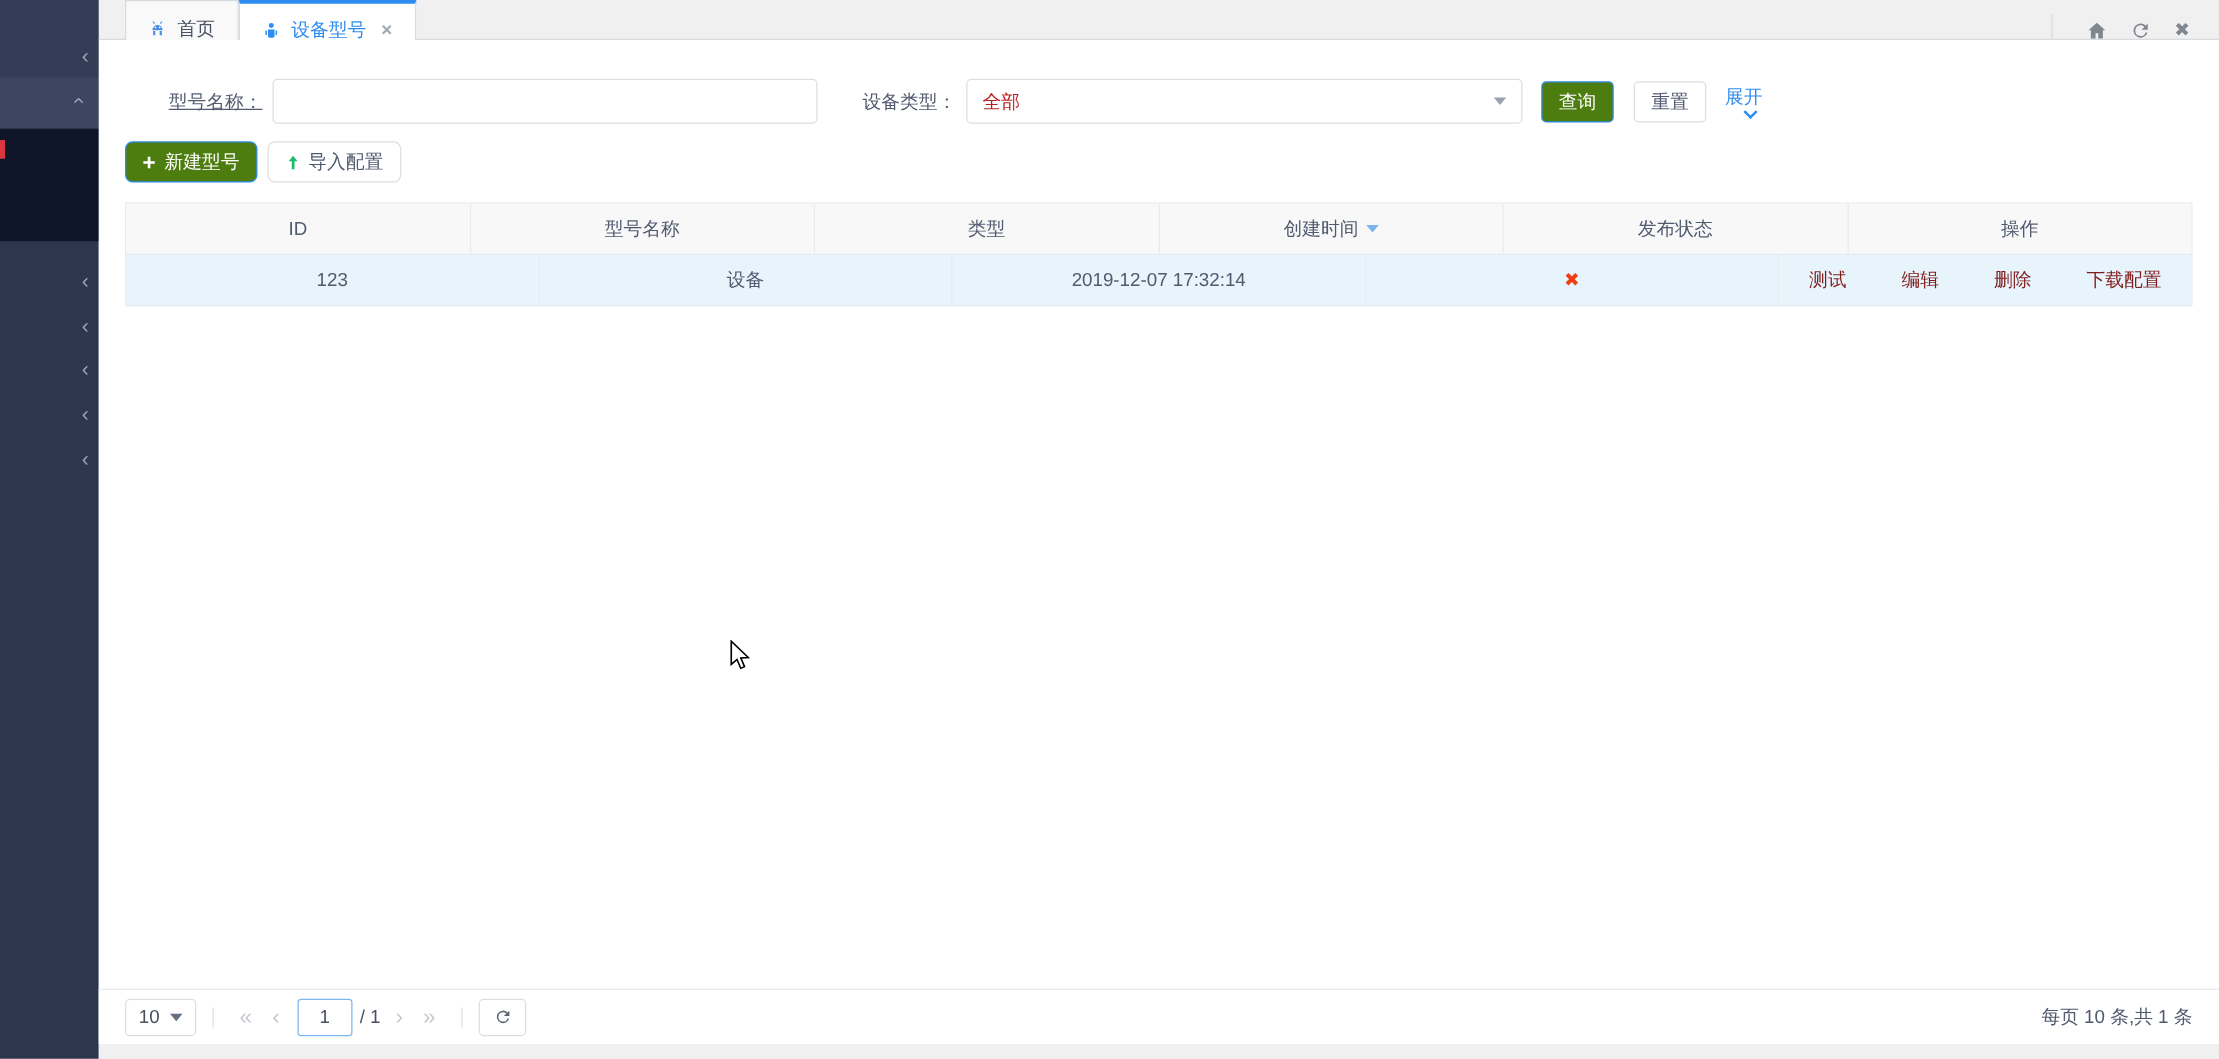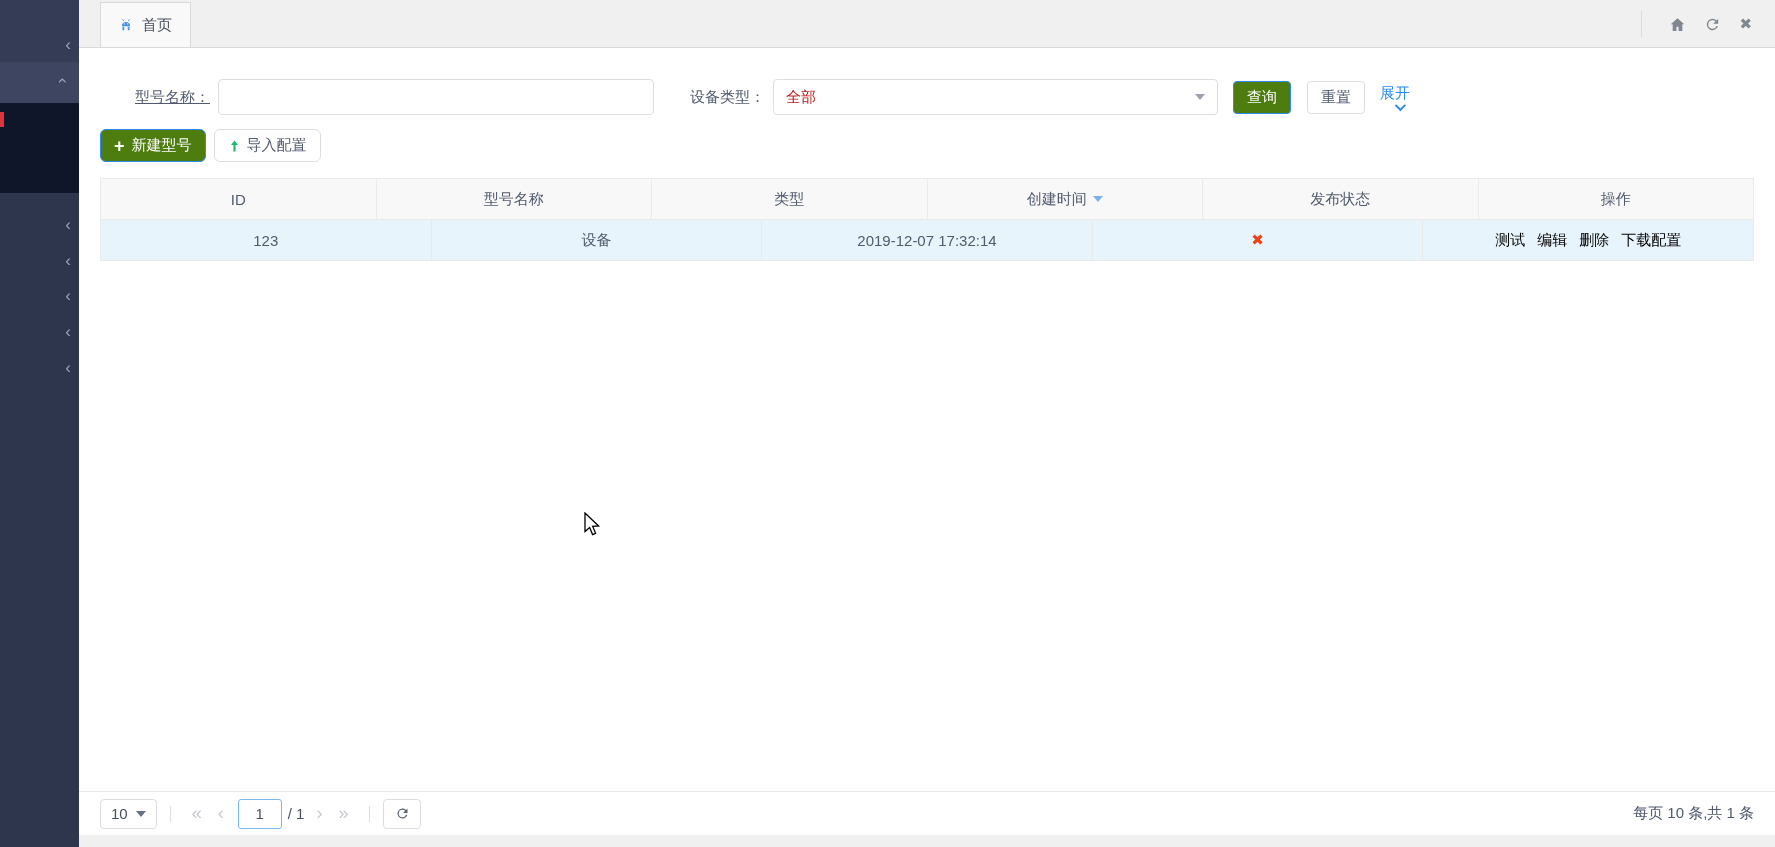--- a/index.html
+++ b/index.html
@@ -10,22 +10,22 @@
   .sidebar { position:absolute; left:0; top:0; width:79px; height:847px; background:#2e364e; }
   .sb-top   { position:absolute; left:0; top:0;   width:79px; height:62px;  background:#353c55; }
   .sb-light { position:absolute; left:0; top:62px; width:79px; height:41px; background:#3e4560; }
   .sb-dark  { position:absolute; left:0; top:103px; width:79px; height:90px; background:#10162a; }
   .sb-red   { position:absolute; left:0; top:112px; width:4px; height:15px; background:#d9363e; }
   .chev { position:absolute; right:8px; color:#9aa2b5; font-size:17px; line-height:1; cursor:pointer; }
   .chev.up { transform:rotate(90deg); }
 
   
   .main { position:absolute; left:79px; top:0; right:0; bottom:0; display:flex; flex-direction:column; }
-  .tabbar { height:48px; background:#f0f0f0; border-bottom:1px solid #d8dade;
-    display:flex; align-items:flex-end; padding-left:21px; position:relative; }
+  .tabbar { height:32px; background:#f0f0f0; border-bottom:1px solid #d8dade;
+    display:flex; align-items:flex-start; padding-left:21px; position:relative; }
   .tab { height:45px; display:flex; align-items:center; padding:0 18px;
     border:1px solid #d8dade; border-bottom:none; background:#f9f9f9;
     font-size:15px; color:#495060; cursor:pointer; }
   .tab.active { background:#fff; border-top:3px solid #2d8cf0; color:#2d8cf0; margin-bottom:-1px; height:46px; }
   .tab svg { margin-right:9px; }
   .tab-close { margin-left:12px; color:#9ea7b4; font-size:15px; font-weight:bold; cursor:pointer; }
   .win-actions { position:absolute; right:14px; top:0; height:48px; display:flex; align-items:center; }
   .win-sep { width:1px; height:26px; background:#d8dade; margin-right:18px; }
   .win-ico { color:#80878f; margin:0 9px; cursor:pointer; display:flex; align-items:center; font-size:15px; font-weight:bold; }
 
@@ -64,21 +64,21 @@
   .tbl { margin-top:16px; border:1px solid #e8eaec; border-bottom:none; }
   .tr { display:flex; }
   .th,.td { flex:1; height:40px; display:flex; align-items:center; justify-content:center;
     font-size:15px; border-right:1px solid #e8eaec; }
   .th:last-child,.td:last-child { border-right:none; }
   .thead { background:#f8f8f9; color:#515a6e; border-bottom:1px solid #e8eaec; }
   .tbody-row { background:#e8f4fc; color:#515a6e; border-bottom:1px solid #e8eaec; cursor:pointer; }
   .sort-caret { width:0; height:0; margin-left:6px;
     border-left:5px solid transparent; border-right:5px solid transparent; border-top:6px solid #7eb2ea; }
   .status-x { color:#ed4014; font-weight:bold; font-size:15px; }
-  .act-link { color:#000000; margin:0 6px; cursor:pointer; text-decoration:none; font-size:15px; }
+  .act-link { color:#7f1d1d; margin:0 22px; cursor:pointer; text-decoration:none; font-size:15px; }
 
   
   .pager { position:absolute; left:0; right:0; bottom:0; height:44px; border-top:1px solid #e8eaec;
     display:flex; align-items:center; padding:0 21px; background:#fff; }
   .psize { height:30px; padding:0 10px; border:1px solid #dcdee2; border-radius:4px; background:#fff;
     color:#495060; font-size:15px; display:flex; align-items:center; cursor:pointer; }
   .psize-caret { width:0; height:0; margin-left:8px;
     border-left:5px solid transparent; border-right:5px solid transparent; border-top:6px solid #657180; }
   .vsep { width:1px; height:16px; background:#dcdee2; margin:0 13px; }
   .parrow { color:#c5c8ce; font-size:18px; margin:0 8px; cursor:pointer; user-select:none; }
@@ -114,20 +114,29 @@
     <div class="tab">
       <svg width="14" height="14" viewBox="0 0 24 24">
         <path fill="#4a90e2" d="M5 14a7 7 0 0 1 14 0z"></path>
         <circle cx="9" cy="10" r="1.2" fill="#fff"></circle>
           <circle cx="15" cy="10" r="1.2" fill="#fff"></circle>
         <path stroke="#4a90e2" stroke-width="1.6" d="M8 5 6 2M16 5l2-3"></path>
         <path fill="#4a90e2" d="M6 15h3v6H6zM15 15h3v6h-3z"></path>
       </svg>
       <span>首页</span>
     </div>
+    <div class="tab active">
+      <svg width="14" height="16" viewBox="0 0 24 26">
+        <circle cx="12" cy="5" r="3.4" fill="#2d8cf0"></circle>
+        <path fill="#2d8cf0" d="M7.5 10.5h9v9a2.5 2.5 0 0 1-2.5 2.5h-4a2.5 2.5 0 0 1-2.5-2.5z"></path>
+        <path stroke="#2d8cf0" stroke-width="2" d="M5 12v6M19 12v6"></path>
+      </svg>
+      <span>设备型号</span>
+      <span class="tab-close">×</span>
+    </div>
 
     <div class="win-actions">
       <span class="win-sep"></span>
       <span class="win-ico">
         <svg width="17" height="17" viewBox="0 0 24 24">
             <path fill="currentColor" d="M12 3 2.5 11.5h2.7V21h5.3v-6h3v6h5.3v-9.5h2.7z"></path>
           </svg>
       </span>
       <span class="win-ico">
         <svg width="17" height="17" viewBox="0 0 24 24">

